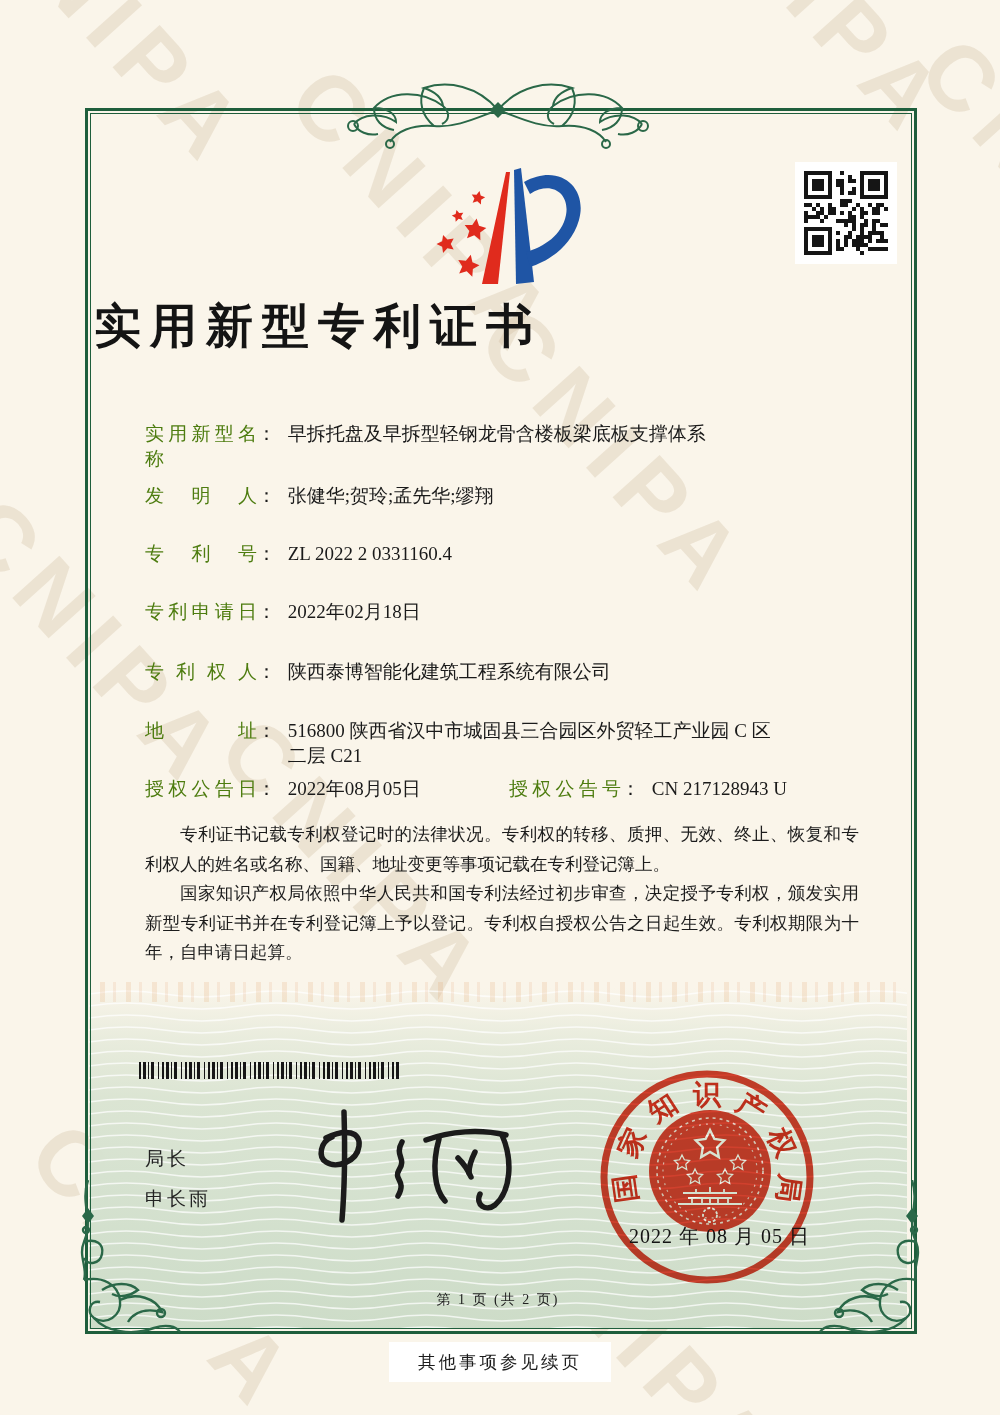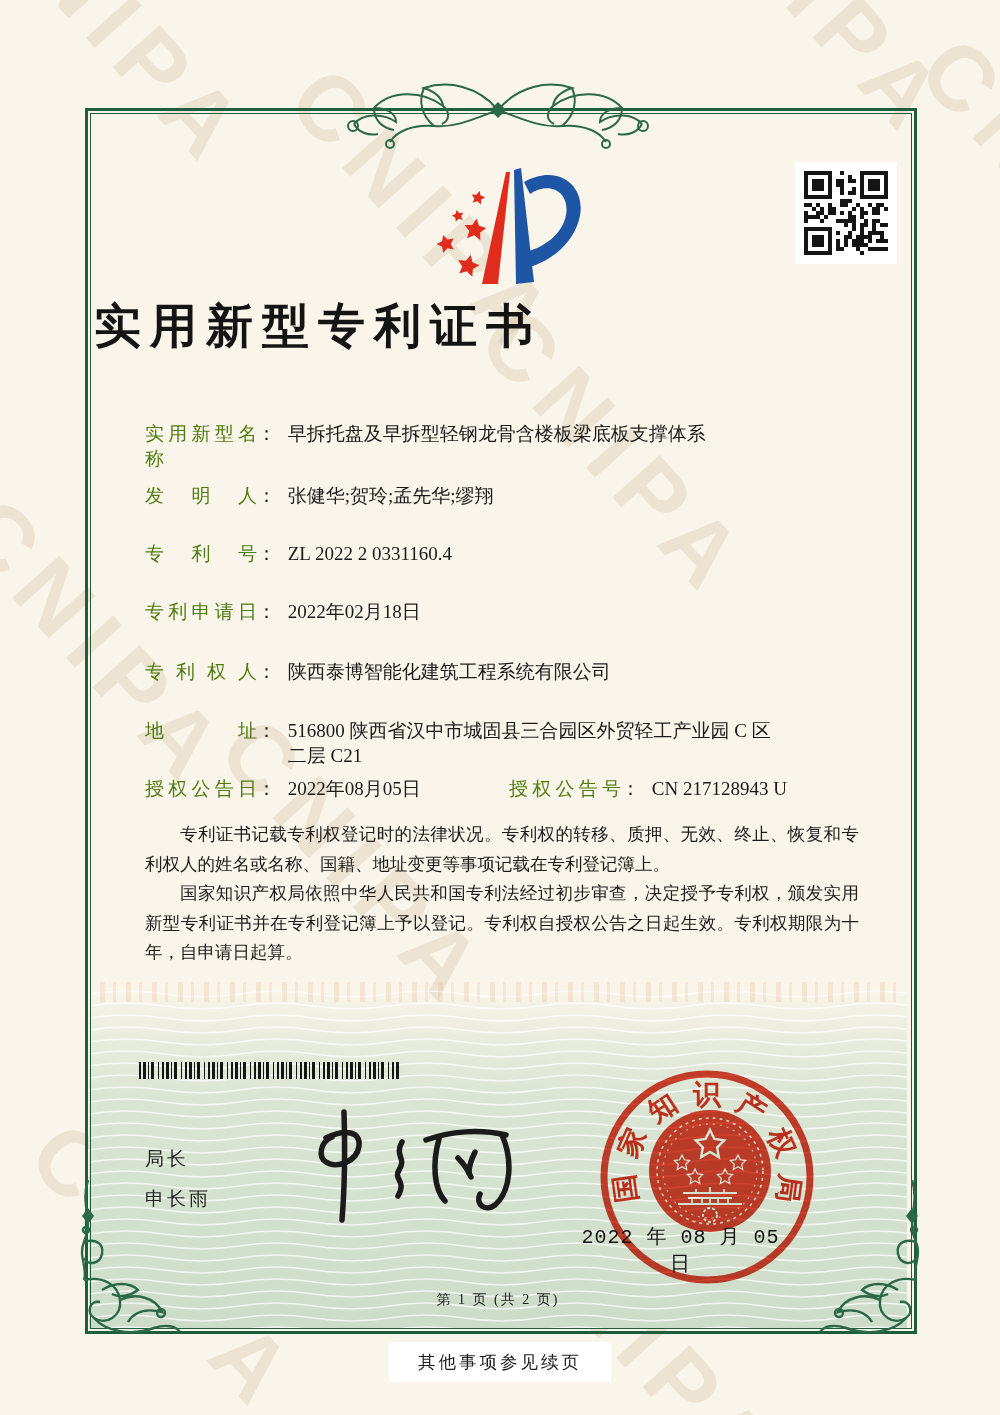--- a/index.html
+++ b/index.html
@@ -85,22 +85,22 @@
     mix-blend-mode:multiply;
   }
   .seal svg{position:absolute;inset:0;}
   .seal-arc{position:absolute;inset:0;}
   .seal-char{
     position:absolute;left:50%;top:50%;
     font-size:28px;font-weight:bold;color:#d93420;
     font-family:"Liberation Serif","DejaVu Serif",serif;
   }
   .seal-date{
-    position:absolute;left:578px;top:1223px;width:205px;text-align:center;
-    font-size:20px;color:#141414;letter-spacing:1px;z-index:5;font-family:Liberation Mono, monospace;
+    position:absolute;left:605px;top:1223px;width:205px;text-align:right;
+    font-size:20px;color:#141414;letter-spacing:1px;z-index:5;
   }
   .page-no{
     position:absolute;left:85px;top:1291px;width:826px;text-align:center;
     font-size:14px;letter-spacing:2px;color:#222;
   }
   .footer-note{
     position:absolute;left:389px;top:1342px;width:222px;box-sizing:border-box;
     background:#ffffff;padding:8px 0;text-align:center;
     font-size:17.5px;letter-spacing:3px;color:#1c1c1c;
   }

